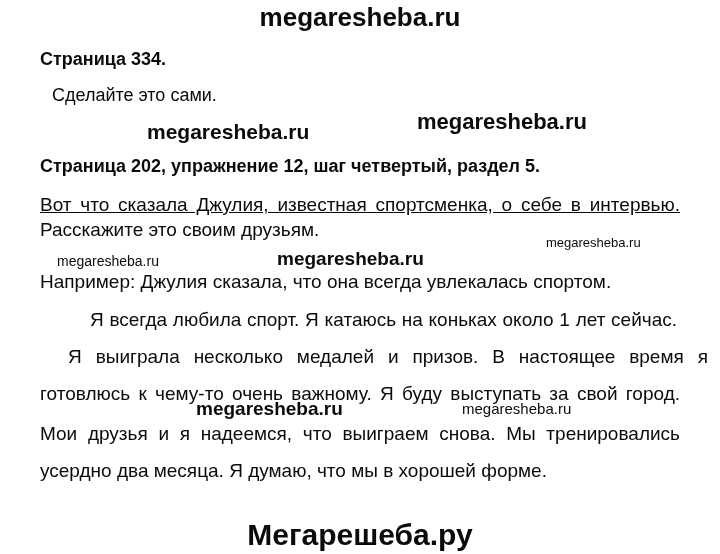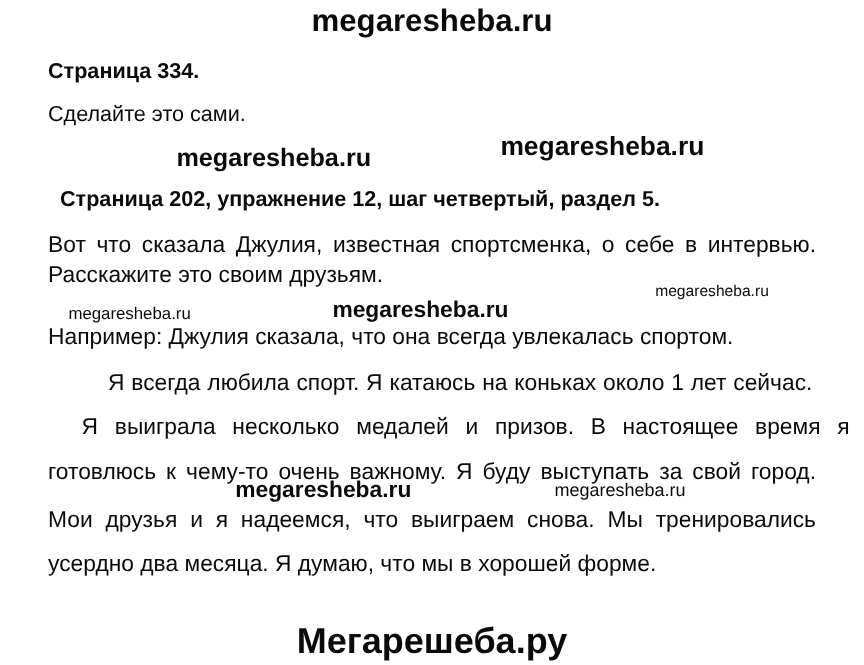--- a/index.html
+++ b/index.html
@@ -22,25 +22,25 @@
     left: 40px;
     width: 640px;
     text-align: justify;
     text-align-last: justify;
     white-space: normal;
   }
   .just.indent { left: 90px; width: 587px; }
   .nowrap { white-space: nowrap; }
   .site-top   { top: 2px;  font-size: 26px; letter-spacing: 0px; }
   .h-page     { left: 40px; top: 49px; }
-  .sub        { left: 40px; top: 85px; }
+  .sub        { left: 52px; top: 85px; }
   .wm-b1      { left: 147px; top: 120px; font-size: 21px; }
   .wm-b2      { left: 417px; top: 109px; font-size: 22px; }
-  .h-ex       { left: 40px; top: 156px; margin-left: 10px; }
-  .l-intro    { top: 194px; }
+  .h-ex       { left: 40px; top: 156px; }
+  .l-intro    { top: 194px; text-decoration: underline; }
   .l-tell     { left: 40px; top: 219px; text-align: center; }
   .wm-sm-r    { left: 546px; top: 235px; font-size: 13px; }
   .wm-sm-l    { left: 57px;  top: 253px; font-size: 14px; }
   .wm-b-c     { left: 277px; top: 248px; font-size: 19px; }
   .l-example  { left: 40px; top: 271px; }
   .p1 { top: 309px; }
   .p2 { top: 346px; margin-left: 28px; }
   .p3 { top: 383px; }
   .wm-b3      { left: 196px; top: 398px; font-size: 19px; }
   .wm-sm-3    { left: 462px; top: 400px; font-size: 15px; }

